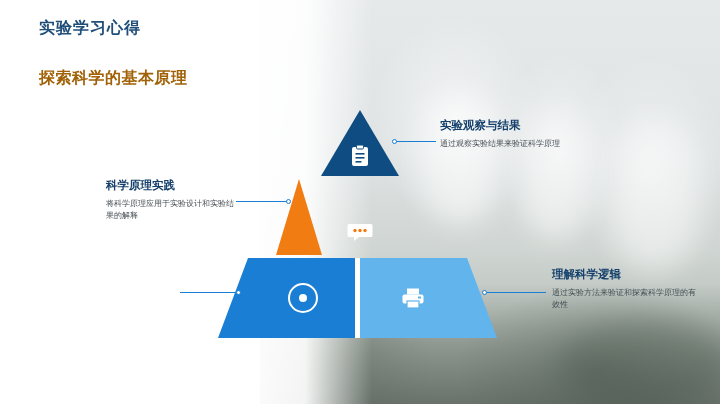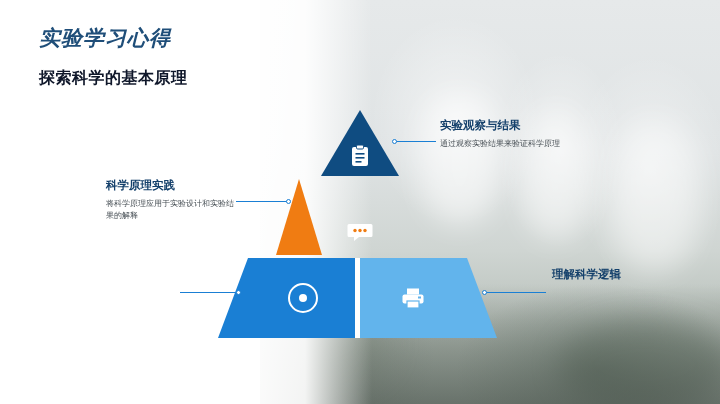--- a/index.html
+++ b/index.html
@@ -61,34 +61,33 @@
     left: 0; top: 0;
     width: 260px;
     height: 404px;
     background: #ffffff;
   }
 
   
   .title {
     position: absolute;
     left: 39px;
-    top: 24px;
-    font-size: 21px;
+    top: 18px;
+    font-size: 16px;
     font-weight: bold;
     color: #1f4e79;
     letter-spacing: 1px;
-    font-style: italic;
   }
   .subtitle {
     position: absolute;
     left: 39px;
     top: 68px;
     font-size: 16px;
     font-weight: bold;
-    color: #0f172a;
+    color: #a16207;
     letter-spacing: 0.5px;
   }
 
   
   .pyramid {
     position: absolute;
     left: 210px;
     top: 110px;
     width: 300px;
     height: 235px;
@@ -306,15 +305,16 @@
   </div>
 
   <div class="callout right co-1">
     <div class="c-title">实验观察与结果</div>
     <div class="c-body">通过观察实验结果来验证科学原理</div>
   </div>
 
 
   <div class="callout right co-4">
     <div class="c-title">理解科学逻辑</div>
+    <div class="c-body">通过实验方法来验证和探索科学原理的有效性</div>
   </div>
 
 </div>
 
 </body></html>

